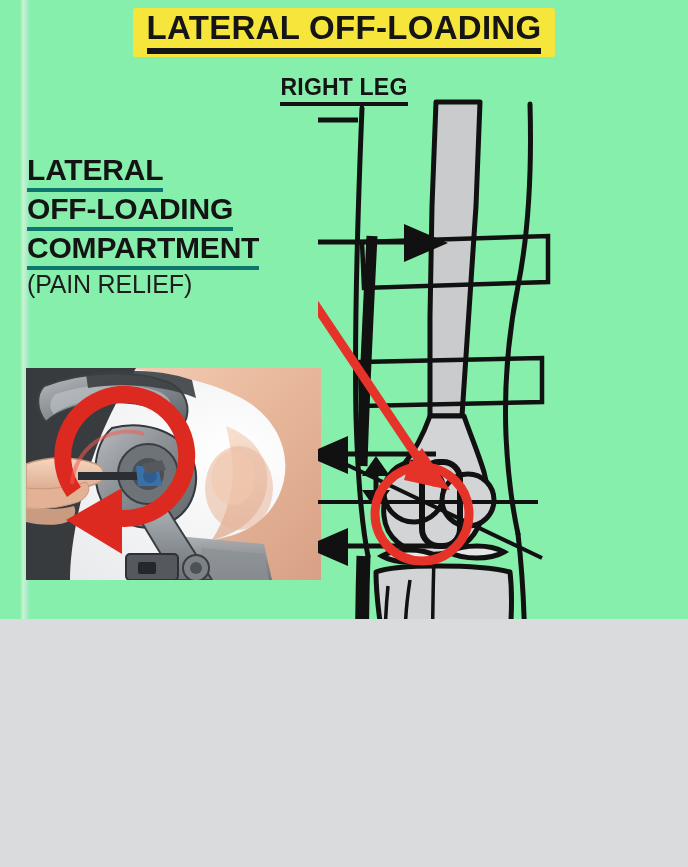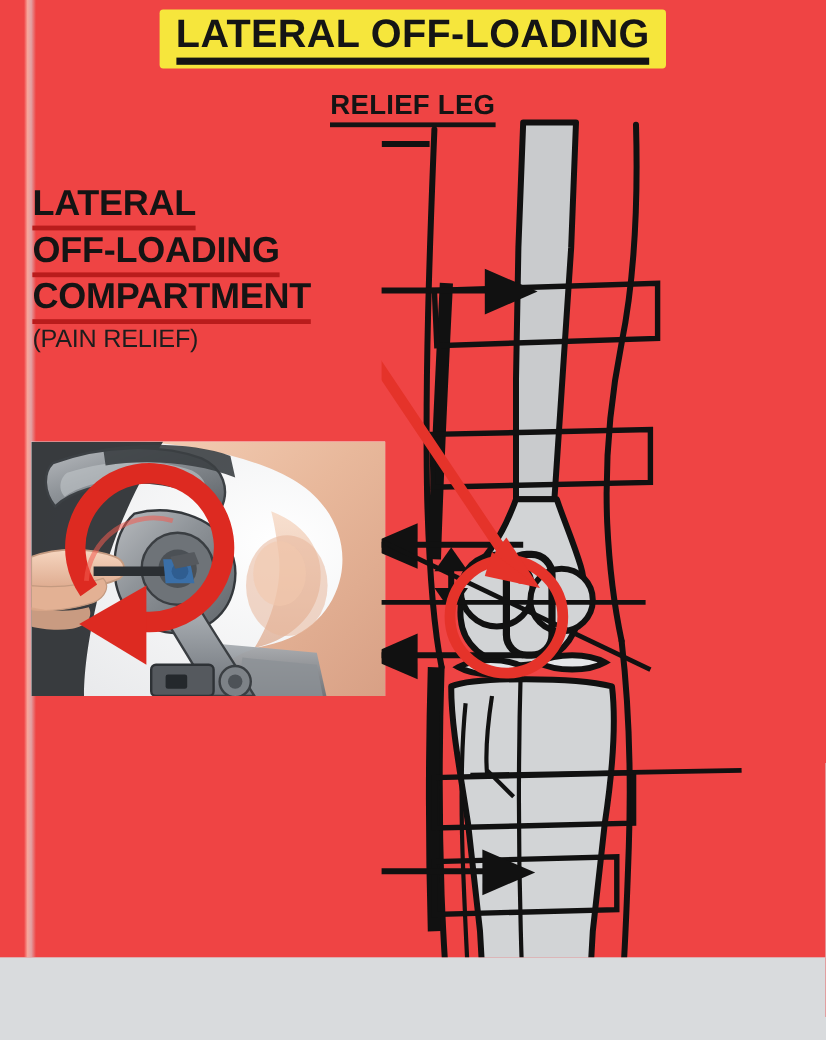--- a/index.html
+++ b/index.html
@@ -6,22 +6,22 @@
     margin: 0;
     padding: 0;
     background: #d9dbdd;
   }
   body {
     font-family: "Liberation Sans", sans-serif;
   }
   #poster {
     position: relative;
     width: 688px;
-    height: 798px;
-    background: #ef4444;
+    height: 619px;
+    background: #86efac;
     overflow: hidden;
   }
   
   .seam {
     position: absolute;
     top: 0;
     bottom: 0;
     width: 10px;
     left: 20px;
     background: linear-gradient(to right,
@@ -90,27 +90,27 @@
   .callout .line {
     font-size: 30px;
     font-weight: bold;
     color: #141414;
     line-height: 1.0;
     letter-spacing: -0.2px;
     margin-bottom: 9px;
     display: block;
   }
   .callout .line span {
-    border-bottom: 4px solid #b91c1c;
+    border-bottom: 4px solid #0f766e;
     padding-bottom: 2px;
     display: inline;
   }
   .callout .paren {
     display: block;
-    font-size: 21px;
+    font-size: 25px;
     font-weight: normal;
     color: #1d1d1d;
     line-height: 1.0;
     margin-top: 4px;
     letter-spacing: -0.2px;
   }
 
   
   .photo {
     position: absolute;
@@ -161,21 +161,21 @@
   <div class="seam"></div>
 
   <div class="title-wrap">
     <div class="title-hl">
       <span class="t">LATERAL OFF-LOADING</span>
       <span class="rule"></span>
     </div>
   </div>
 
   <div class="subtitle-wrap">
-    <span class="subtitle">RELIEF LEG</span>
+    <span class="subtitle">RIGHT LEG</span>
   </div>
 
   <div class="callout">
     <span class="line"><span>LATERAL</span></span>
     <span class="line"><span>OFF-LOADING</span></span>
     <span class="line"><span>COMPARTMENT</span></span>
     <span class="paren">(PAIN RELIEF)</span>
   </div>
 
   <div class="photo">

